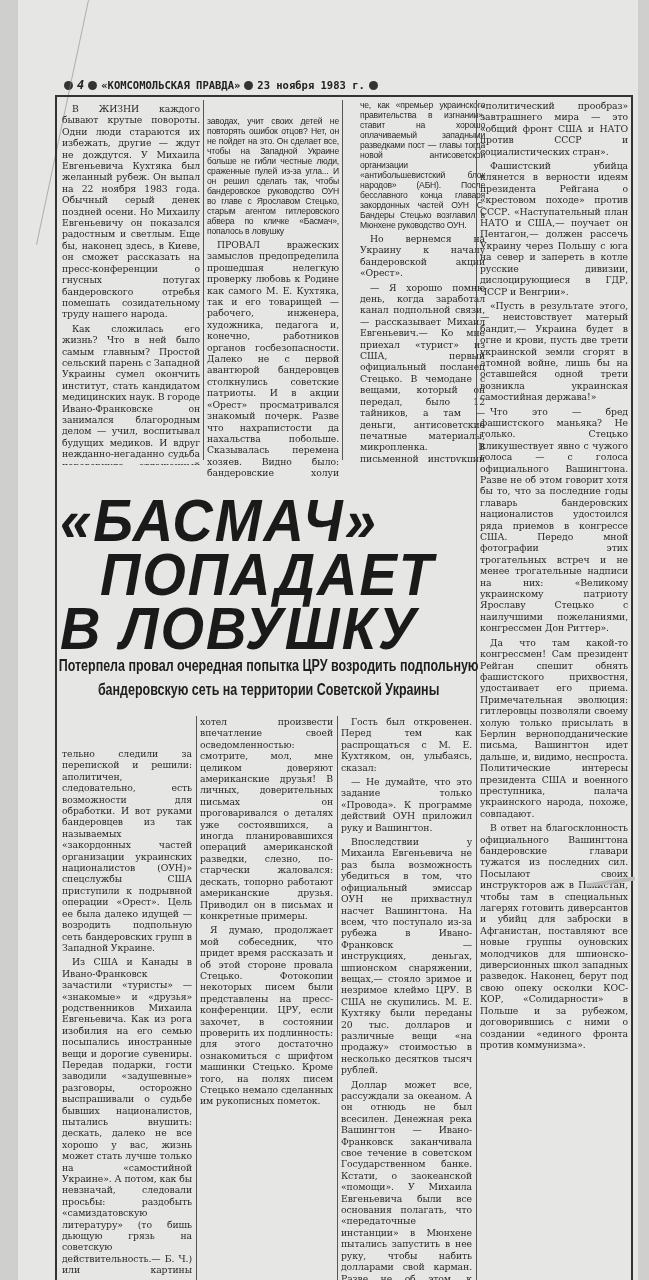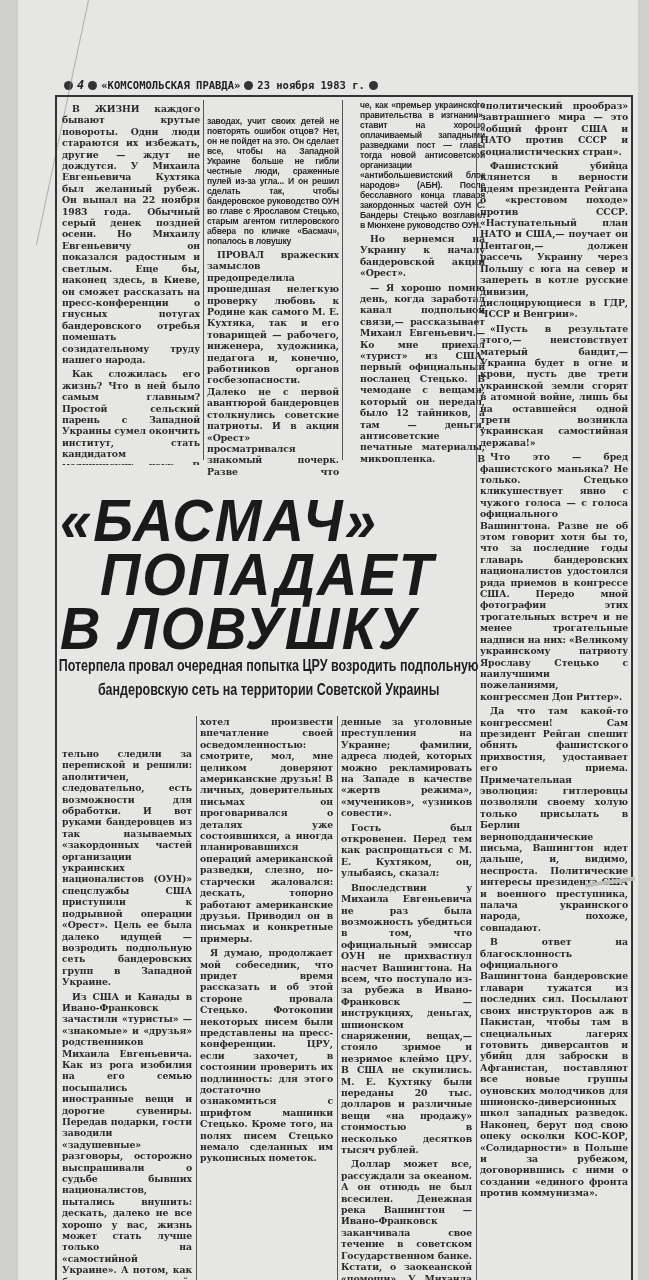--- a/index.html
+++ b/index.html
@@ -23,21 +23,21 @@
     font-family: "DejaVu Sans Mono", monospace; font-weight: bold; font-size: 10.5px;
     display: flex; align-items: center; gap: 4px; color: #222;
   }
   .dot { width: 9px; height: 9px; border-radius: 50%; background: #333; display: inline-block; }
   .frame {
     position: absolute; left: 55px; top: 95px; width: 578px; height: 1185px;
     border: 2px solid #333; border-bottom: none; box-sizing: border-box;
   }
   .col {
     position: absolute; font-size: 9.3px; line-height: 11.4px;
-    text-align: justify; overflow: hidden; font-weight: bold; color: #2a2a2a;
+    text-align: justify; overflow: hidden; font-weight: normal; color: #2a2a2a;
     font-family: "DejaVu Serif", serif; letter-spacing: -0.1px;
   }
   .col p { margin: 0 0 3px 0; text-indent: 10px; }
   .col .lead { font-family: "Liberation Sans", sans-serif; font-size: 8.6px; line-height: 10px; letter-spacing: -0.2px; }
   .rule { position: absolute; background: #555; }
   .headline {
     position: absolute; left: 60px; top: 470px; width: 410px;
     font-family: "Liberation Sans", sans-serif; font-weight: bold; font-style: italic;
     color: #1a1a1a; line-height: 54px; letter-spacing: 2px; margin-top: 24px;
   }
@@ -121,18 +121,18 @@
 <div class="rule" style="left:196px;top:716px;width:1px;height:564px;"></div>
 
 <div class="col" style="left:200px;top:716px;width:133px;height:564px;">
   <p style="text-indent:0;">хотел произвести впечатление своей осведомленностью: смотрите, мол, мне целиком доверяют американские друзья! В личных, доверительных письмах он проговаривался о деталях уже состоявшихся, а иногда планировавшихся операций американской разведки, слезно, по-старчески жаловался: дескать, топорно работают американские друзья. Приводил он в письмах и конкретные примеры.</p>
   <p>Я думаю, продолжает мой собеседник, что придет время рассказать и об этой стороне провала Стецько. Фотокопии некоторых писем были представлены на пресс-конференции. ЦРУ, если захочет, в состоянии проверить их подлинность: для этого достаточно ознакомиться с шрифтом машинки Стецько. Кроме того, на полях писем Стецько немало сделанных им рукописных пометок.</p>
 
 </div>
 <div class="rule" style="left:337px;top:716px;width:1px;height:564px;"></div>
 
 <div class="col" style="left:341px;top:716px;width:131px;height:564px;">
-  <p style="text-indent:0;">денные за уголовные преступления на Украине; фамилии, адреса людей, которых можно рекламировать на Западе в качестве «жертв режима», «мучеников», «узников совести».</p>
   <p>Гость был откровенен. Перед тем как распрощаться с М. Е. Кухтяком, он, улыбаясь, сказал:</p>
+  <p>— Не думайте, что это задание только «Провода». К программе действий ОУН приложил руку и Вашингтон.</p>
   <p>Впоследствии у Михаила Евгеньевича не раз была возможность убедиться в том, что официальный эмиссар ОУН не прихвастнул насчет Вашингтона. На всем, что поступало из-за рубежа в Ивано-Франковск — инструкциях, деньгах, шпионском снаряжении, вещах,— стояло зримое и незримое клеймо ЦРУ. В США не скупились. М. Е. Кухтяку были переданы 20 тыс. долларов и различные вещи «на продажу» стоимостью в несколько десятков тысяч рублей.</p>
   <p>Доллар может все, рассуждали за океаном. А он отнюдь не был всесилен. Денежная река Вашингтон — Ивано-Франковск заканчивала свое течение в советском Государственном банке. Кстати, о заокеанской «помощи». У Михаила Евгеньевича были все основания полагать, что «передаточные инстанции» в Мюнхене пытались запустить в нее руку, чтобы набить долларами свой карман. Разве не об этом, к примеру, говорили просьбы Стецько к М. Е. Кухтяку указывать в отчетах лишь сам факт получения денег, не упоминая о сумме?</p>
 
 </div>
 
 </body></html>

